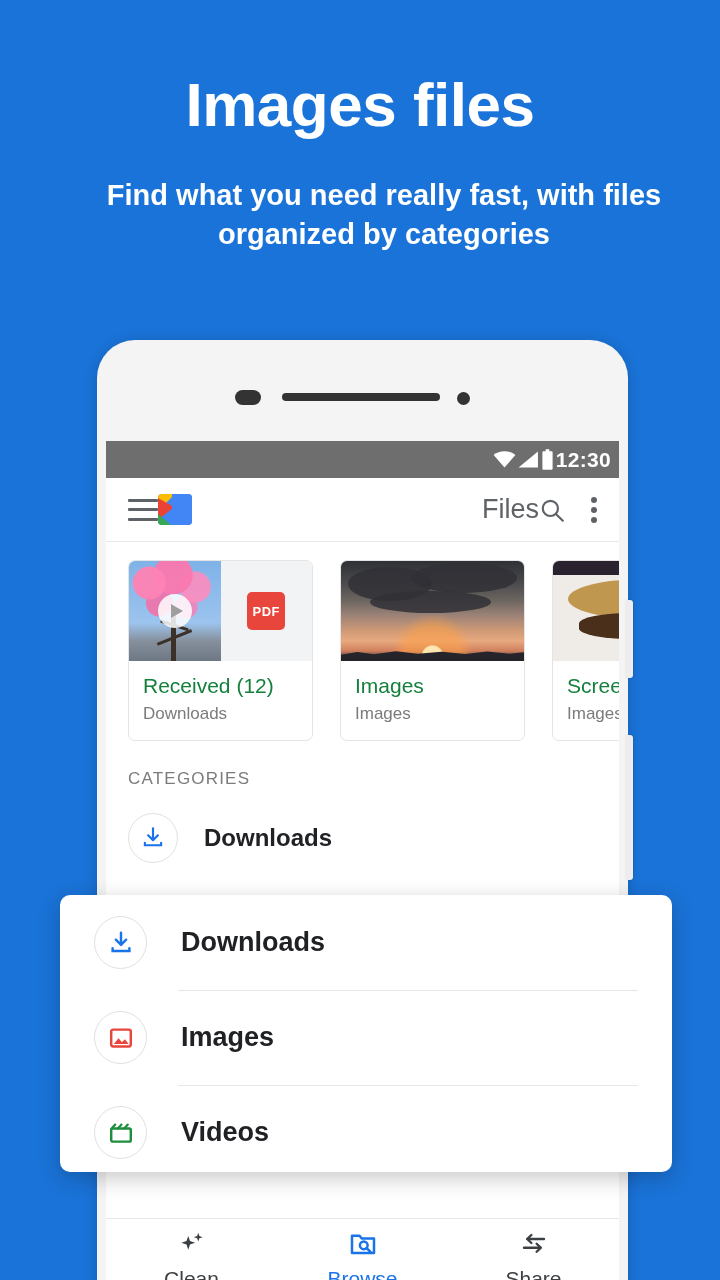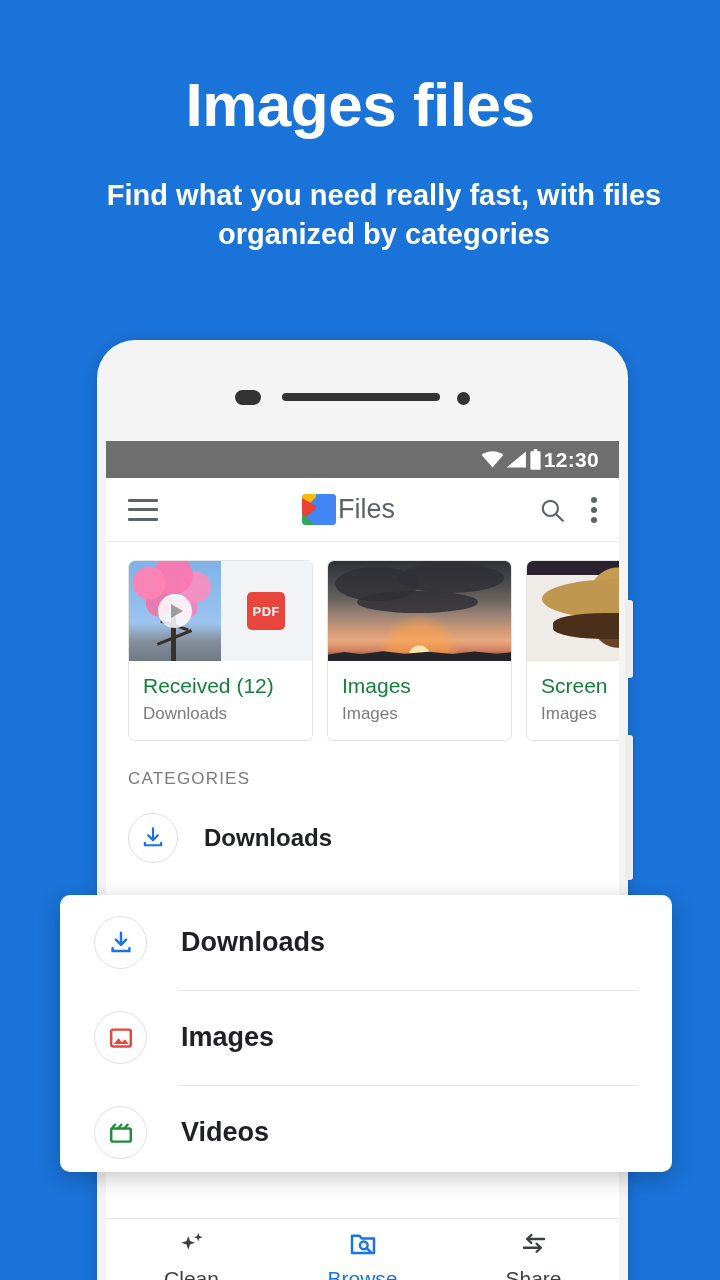--- a/index.html
+++ b/index.html
@@ -89,21 +89,21 @@
     overflow: hidden;
   }
 
   
   .statusbar {
     height: 37px;
     background: #6e6e6e;
     display: flex;
     align-items: center;
     justify-content: flex-end;
-    padding-right: 20px;
+    padding-right: 8px;
     gap: 2px;
   }
   .sb-time {
     color: #ffffff;
     font-size: 21px;
     font-weight: bold;
     letter-spacing: 0.3px;
   }
   .ic-wifi { width: 23px; height: 17px; display:block; }
   .ic-signal { width: 21px; height: 17px; display:block; }
@@ -117,21 +117,21 @@
     align-items: center;
     padding: 0 22px;
     border-bottom: 1px solid #e8e8e8;
   }
   .hamburger { width: 30px; height: 22px; display:flex; flex-direction:column; justify-content:space-between; cursor:pointer;}
   .hamburger i { display:block; height:3px; background:#5f6368; border-radius:1px; }
   .appbar-center {
     flex: 1;
     display: flex;
     align-items: center;
-    justify-content: center;
+    justify-content: space-between;
     gap: 2px;
   }
   .files-logo {
     width: 34px; height: 31px;
     border-radius: 4px;
     position: relative;
     overflow: hidden;
     background: #4285f4;
   }
   .files-logo .fold-y {
@@ -169,21 +169,21 @@
   .section-label {
     font-size: 17px;
     letter-spacing: 1.2px;
     color: #7b7b7b;
     padding: 28px 0 0 22px;
   }
 
   
   .recent-row {
     display: flex;
-    gap: 14px;
+    gap: 27px;
     padding: 18px 0 0 22px;
   }
   .rcard {
     width: 185px;
     flex: none;
     background: #ffffff;
     border: 1px solid #e4e4e4;
     border-radius: 7px;
     overflow: hidden;
   }

